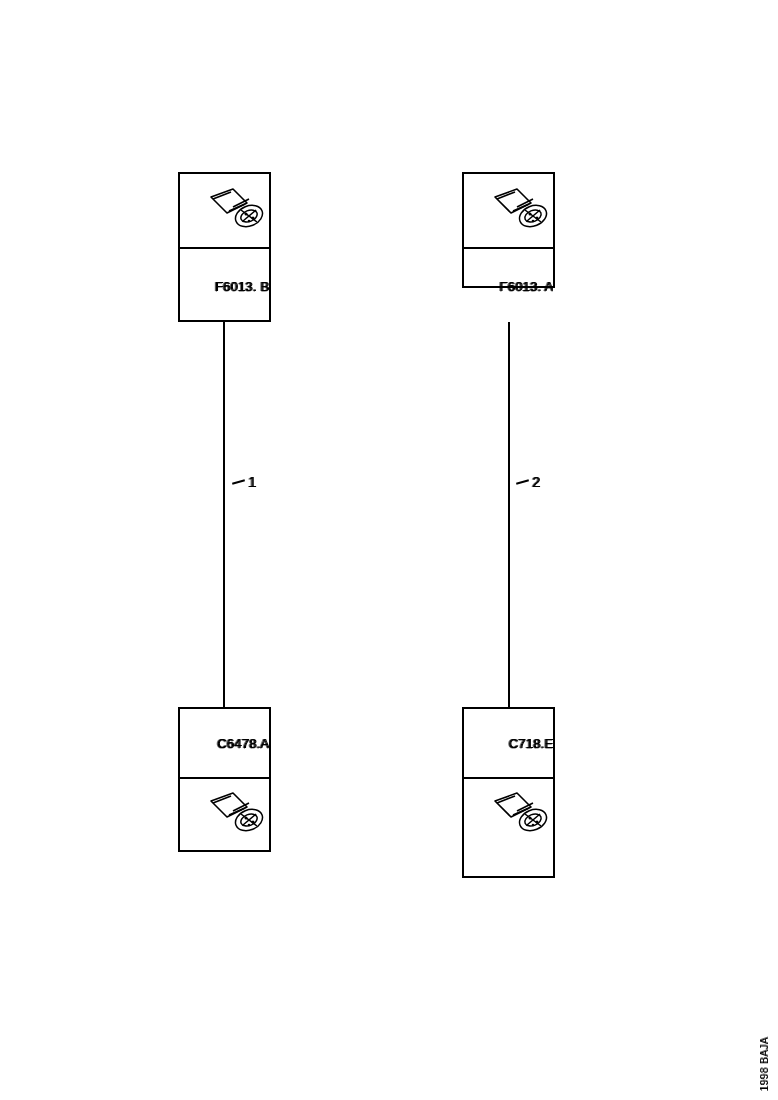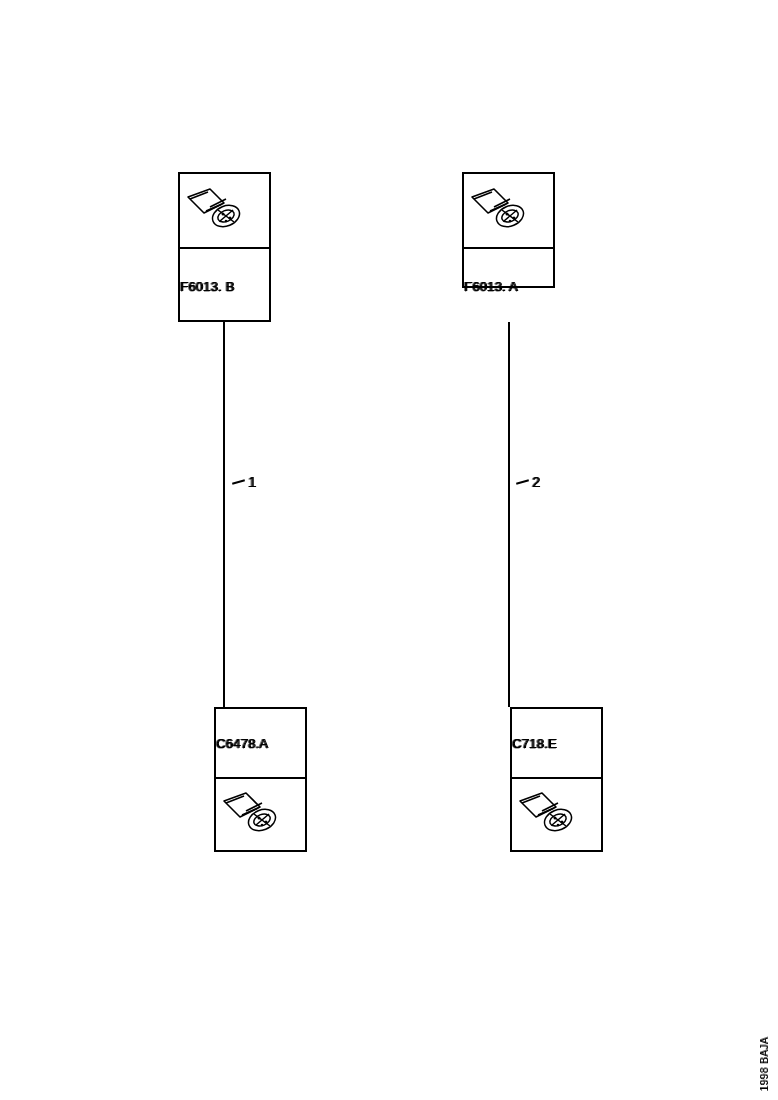--- a/index.html
+++ b/index.html
@@ -30,21 +30,21 @@
     border: 2px solid #000;
     box-sizing: border-box;
     background: #fff;
   }
   .conn-cell {
     position: relative;
     box-sizing: border-box;
     height: 73px;
     display: flex;
     align-items: center;
-    justify-content: flex-start;
+    justify-content: flex-end;
     overflow: hidden;
   }
   .conn-cell.art { height: 73px; }
   .conn-cell.label { height: 77px; }
   .conn-group.top .conn-cell.label { border-top: 2px solid #000; }
   .conn-group.bottom .conn-cell.art { border-top: 2px solid #000; }
 
   .conn-label {
     font-size: 13px;
     letter-spacing: 0.2px;
@@ -135,21 +135,21 @@
     </div>
   </div>
 
   <div class="wire" style="left:223px; top:322px; height:385px;"></div>
 
   <div class="callout" style="left:232px; top:474px;">
     <span class="tick"></span>
     <span class="num">1</span>
   </div>
 
-  <div class="conn-group bottom" style="left:178px; top:707px; height:145px;margin-left:36px;">
+  <div class="conn-group bottom" style="left:178px; top:707px; height:145px;">
     <div class="conn-cell label" style="height:68px;">
       <span class="conn-label">C6478.A</span>
     </div>
     <div class="conn-cell art" style="height:73px;">
       <svg class="plug-art" viewBox="0 0 66 56">
         <g fill="none" stroke="#000" stroke-width="1.6" stroke-linejoin="round">
           <path d="M8 14 L30 6 L44 20 L24 30 Z"></path>
           <path d="M10 16 L28 9"></path>
           <path d="M26 28 L42 21"></path>
           <path d="M30 24 L46 16"></path>
@@ -196,21 +196,21 @@
     </div>
   </div>
 
   <div class="wire" style="left:508px; top:322px; height:385px;"></div>
 
   <div class="callout" style="left:516px; top:474px;">
     <span class="tick"></span>
     <span class="num">2</span>
   </div>
 
-  <div class="conn-group bottom" style="left:462px; top:707px; height:145px;margin-left:48px;">
+  <div class="conn-group bottom" style="left:462px; top:707px; height:171px;">
     <div class="conn-cell label" style="height:68px;">
       <span class="conn-label">C718.E</span>
     </div>
     <div class="conn-cell art" style="height:73px;">
       <svg class="plug-art" viewBox="0 0 66 56">
         <g fill="none" stroke="#000" stroke-width="1.6" stroke-linejoin="round">
           <path d="M8 14 L30 6 L44 20 L24 30 Z"></path>
           <path d="M10 16 L28 9"></path>
           <path d="M26 28 L42 21"></path>
           <path d="M30 24 L46 16"></path>

